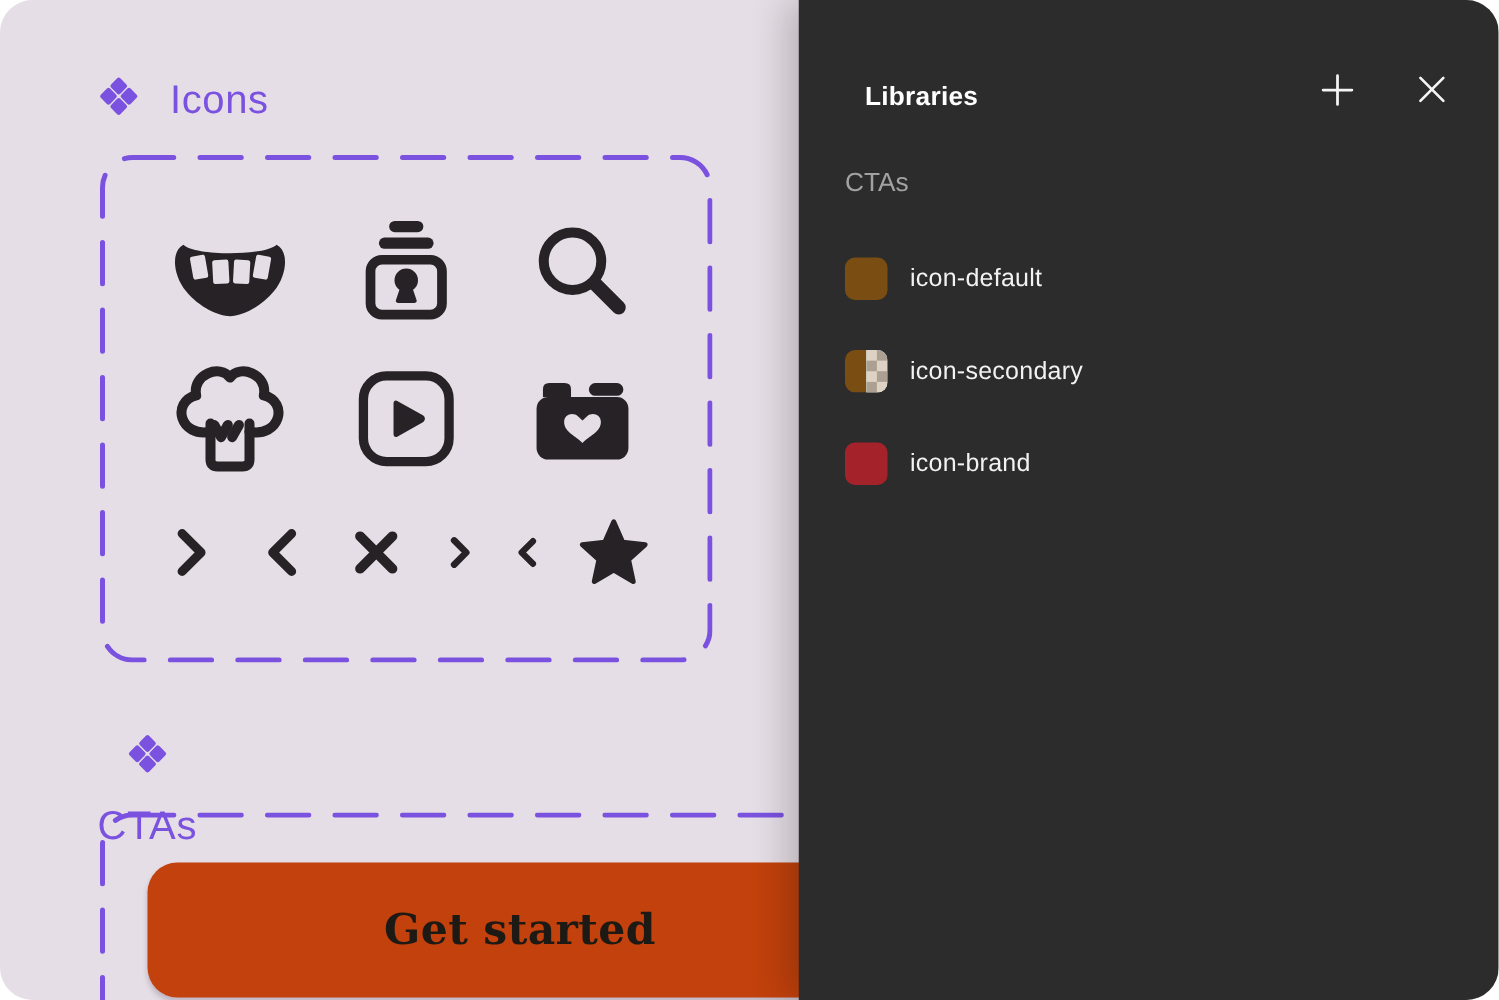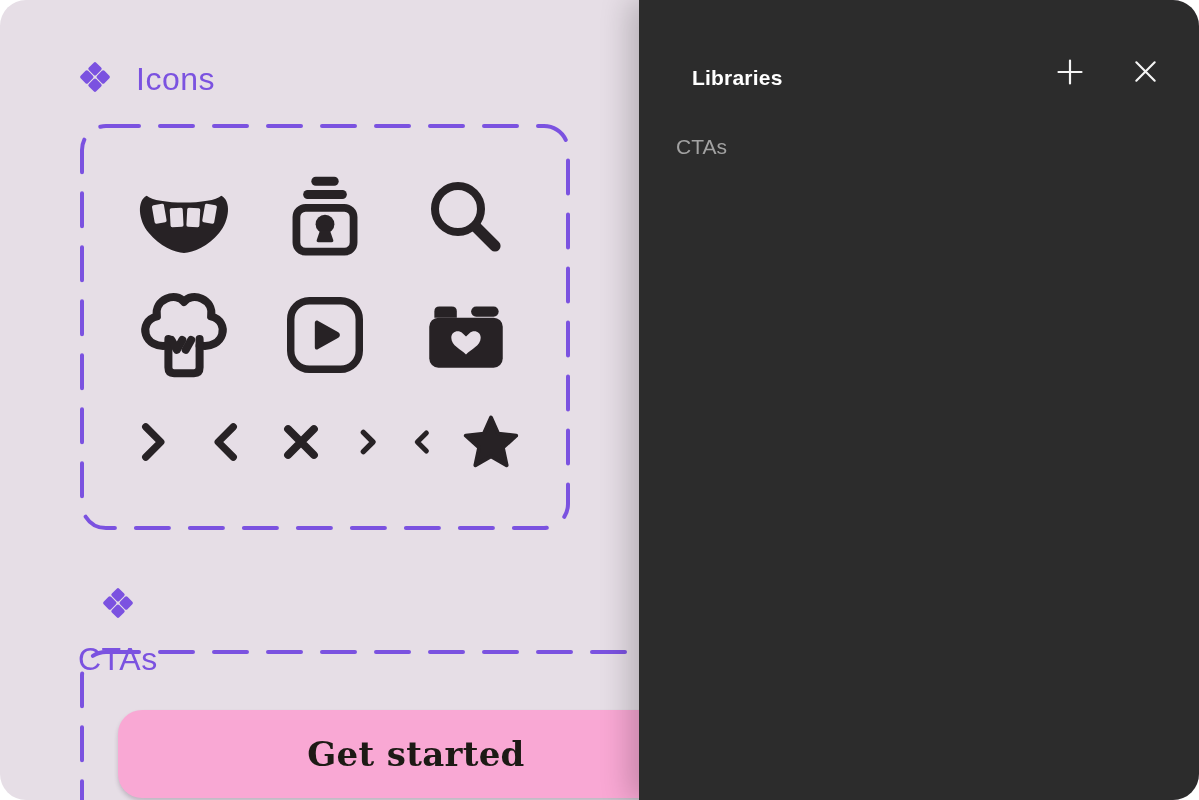--- a/index.html
+++ b/index.html
@@ -18,23 +18,23 @@
   .icons-frame{left:80px;top:124px;width:490px;height:406px;}
   .ctas-frame{left:80px;top:650px;width:620px;height:300px;}
 
   .icons-grid{position:absolute;left:80px;top:124px;width:490px;height:406px;
     display:flex;flex-direction:column;justify-content:flex-start;padding:34px 44px 0;box-sizing:border-box;}
   .icon-row{display:flex;justify-content:space-between;align-items:center;height:118px;}
   .icon-row.glyph-row{height:96px;padding:0 4px;}
   .icon-cell{display:flex;align-items:center;justify-content:center;width:120px;}
   .glyph-row .icon-cell{width:auto;}
 
-  .cta-button{position:absolute;left:118px;top:690px;width:596px;height:88px;background:#f9a8d4;
+  .cta-button{position:absolute;left:118px;top:690px;width:596px;height:108px;background:#c2410c;
     border:none;border-radius:24px;display:flex;align-items:center;justify-content:center;
-    box-shadow:0 3px 4px rgba(60,45,70,.22);cursor:pointer;margin-top:20px;}
+    box-shadow:0 3px 4px rgba(60,45,70,.22);cursor:pointer;}
   .cta-button .label{font-family:"DejaVu Serif","Liberation Serif",serif;font-weight:700;
     font-size:34px;color:#1D1A15;letter-spacing:.3px;}
 
   
   .panel{position:absolute;top:0;right:0;width:560px;height:800px;background:#2C2C2C;
     box-shadow:-10px 0 28px rgba(0,0,0,.20);z-index:10;box-sizing:border-box;}
   .panel-header{position:absolute;top:0;left:0;right:0;height:90px;display:flex;align-items:flex-end;
     padding:0 37px 0 37px;box-sizing:border-box;margin-left:16px;}
   .panel-title{font-size:21px;font-weight:700;color:#FFFFFF;letter-spacing:.2px;flex:1;}
   .icon-btn{background:none;border:none;padding:0;display:flex;align-items:center;justify-content:center;
@@ -205,15 +205,30 @@
           <svg width="29" height="29" viewBox="0 0 30 30" stroke="#F5F5F5" stroke-width="2.2" stroke-linecap="round">
             <path d="M5.5,5.5 L24.5,24.5 M24.5,5.5 L5.5,24.5"></path>
           </svg>
         </span>
       </button>
     </div>
 
     <div class="panel-section-label">CTAs</div>
 
     <div class="color-list">
+      <div class="color-row">
+        <span class="swatch solid" style="--sw: #7A4D13;"></span>
+        <span class="name">icon-default</span>
+      </div>
+      <div class="color-row">
+        <span class="swatch split" style="--sw: #7A4D13;">
+            <span class="half-solid"></span>
+            <span class="half-alpha"></span>
+          </span>
+        <span class="name">icon-secondary</span>
+      </div>
+      <div class="color-row">
+        <span class="swatch solid" style="--sw: #A4232A;"></span>
+        <span class="name">icon-brand</span>
+      </div>
     </div>
   </aside>
 </div>
 
 </body></html>

